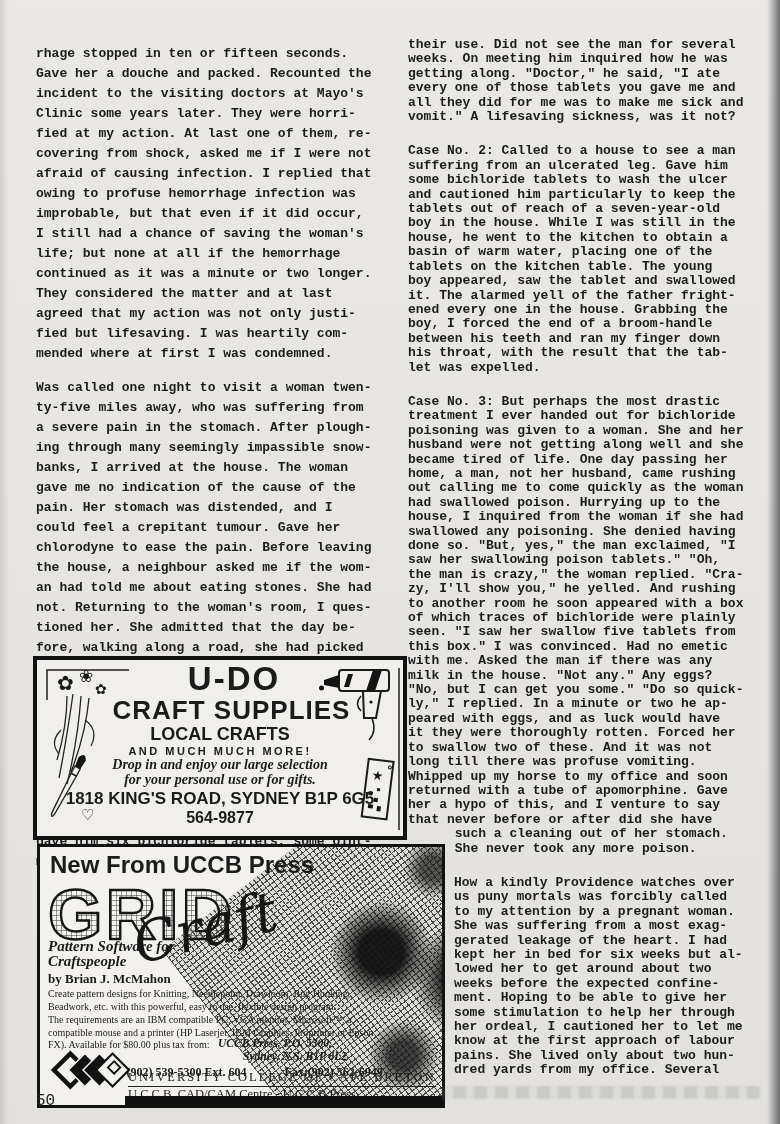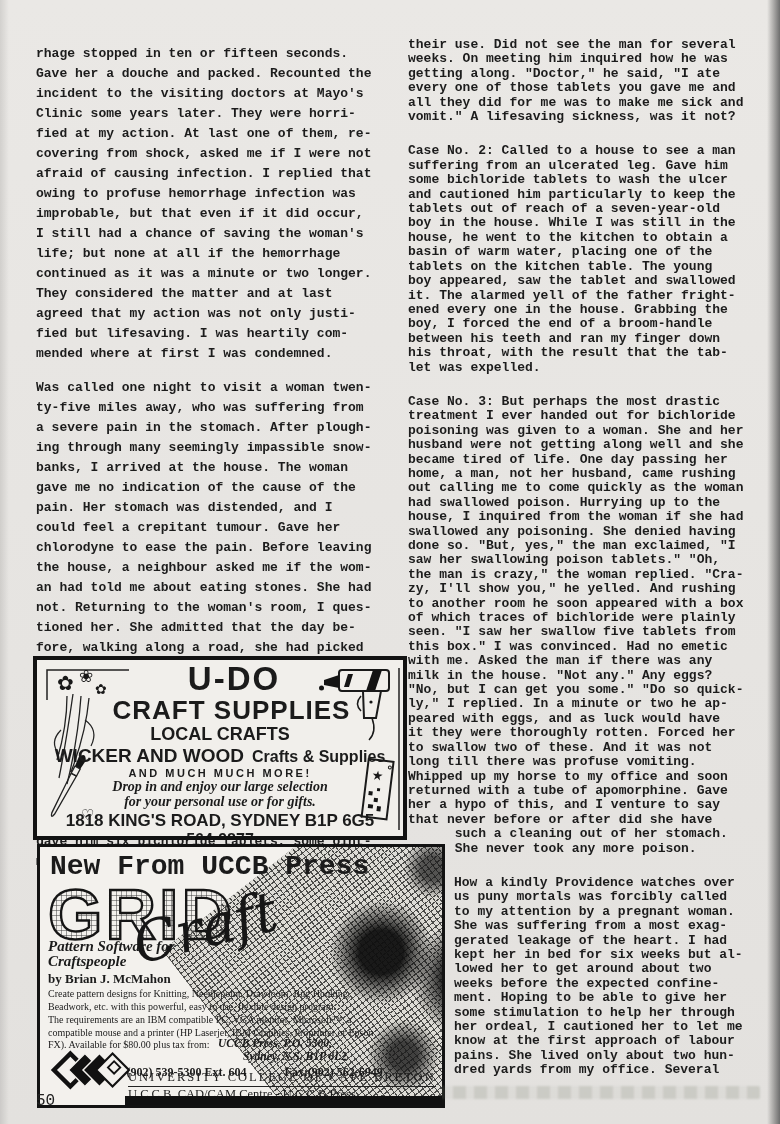--- a/index.html
+++ b/index.html
@@ -39,21 +39,21 @@
   .udo-line2-side{font-size:16px;font-weight:bold;}
   .udo-line3{font-size:11px;line-height:12px;font-weight:bold;letter-spacing:2.5px;margin-top:1px;}
   .udo-script{font-family:"Liberation Serif",serif;font-style:italic;font-weight:bold;font-size:14px;line-height:14px;margin-top:1px;}
   .udo-address{font-size:17px;line-height:18px;font-weight:bold;margin-top:3px;}
   .udo-phone{font-size:16px;line-height:17px;font-weight:bold;margin-top:1px;}
   .udo-deco{position:absolute;top:0;z-index:0;}
   .udo-deco-left{left:0;}
   .udo-deco-right{right:0;}
 
   
-  .uccb-header{position:absolute;left:10px;top:4px;font-family:Liberation Mono, monospace;font-weight:bold;font-size:28px;z-index:2;}
+  .uccb-header{position:absolute;left:10px;top:4px;font-family:Liberation Sans, sans-serif;font-weight:bold;font-size:24px;z-index:2;}
   .uccb-grid-svg{position:absolute;left:6px;top:28px;z-index:2;}
   .uccb-craft{
     position:absolute;left:92px;top:48px;z-index:3;
     font-family:"DejaVu Serif",serif;font-style:italic;font-size:56px;
     transform:rotate(-14deg);color:#161616;
   }
   .uccb-taglines{position:absolute;left:8px;top:92px;font-family:"Liberation Serif",serif;font-style:italic;font-weight:bold;font-size:15px;line-height:15px;z-index:2;}
   .uccb-author{position:absolute;left:8px;top:124px;font-family:Liberation Serif, serif;font-weight:bold;font-size:13px;z-index:2;}
   .uccb-body{position:absolute;left:8px;top:140px;margin:0;font-family:"Liberation Serif",serif;font-size:10px;line-height:13px;white-space:pre;z-index:2;}
   .uccb-avail-row{position:absolute;left:8px;top:192px;font-family:"Liberation Serif",serif;font-size:10px;z-index:2;}
@@ -245,24 +245,20 @@
         <rect x="60" y="138" width="4" height="4" fill="#141414"></rect>
         <rect x="55" y="145" width="5" height="4" fill="#141414"></rect>
         <rect x="64" y="146" width="4" height="5" fill="#141414"></rect>
         <rect x="62" y="128" width="3" height="3" fill="#141414"></rect>
       </g>
     </svg>
     <div class="udo-text">
       <div class="udo-title">U-DO</div>
       <div class="udo-subtitle">CRAFT SUPPLIES</div>
       <div class="udo-line1">LOCAL CRAFTS</div>
-      <div class="udo-row">
-        <span class="udo-line2-main">WICKER AND WOOD</span>
-        <span class="udo-line2-side">Crafts &amp; Supplies</span>
-      </div>
       <div class="udo-line3">AND MUCH MUCH MORE!</div>
       <div class="udo-script">Drop in and enjoy our large selection</div>
       <div class="udo-script">for your personal use or for gifts.</div>
       <div class="udo-address">1818 KING'S ROAD, SYDNEY  B1P 6G5</div>
       <div class="udo-phone">564-9877</div>
     </div>
   </div>
 
   <div class="ad ad-uccb">
     <div class="uccb-pattern"></div>

